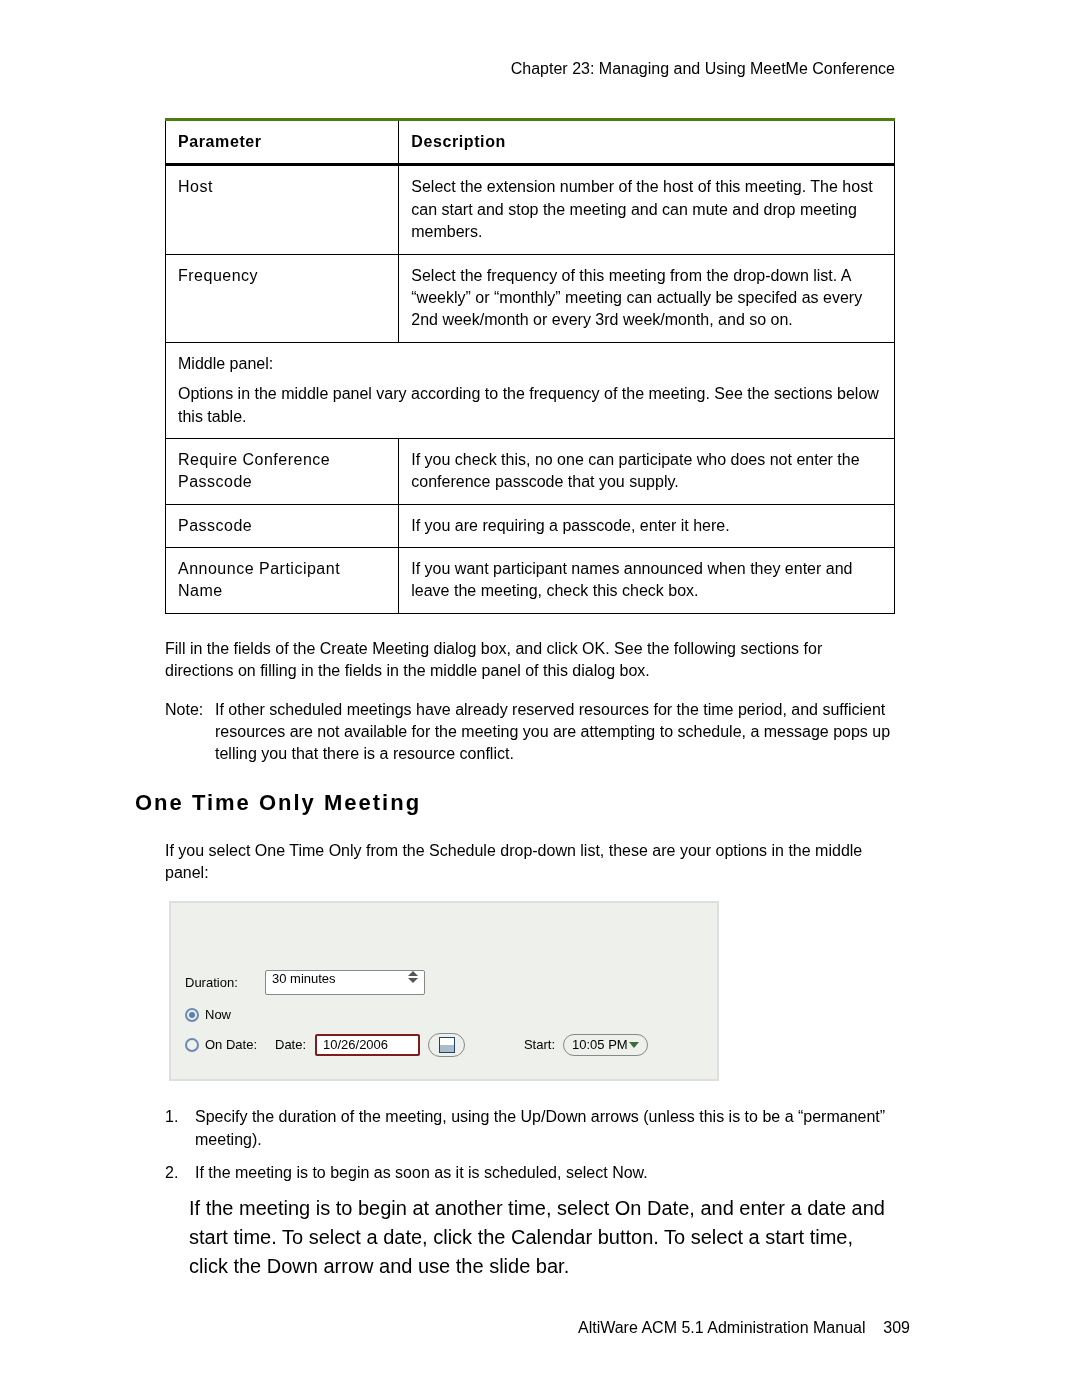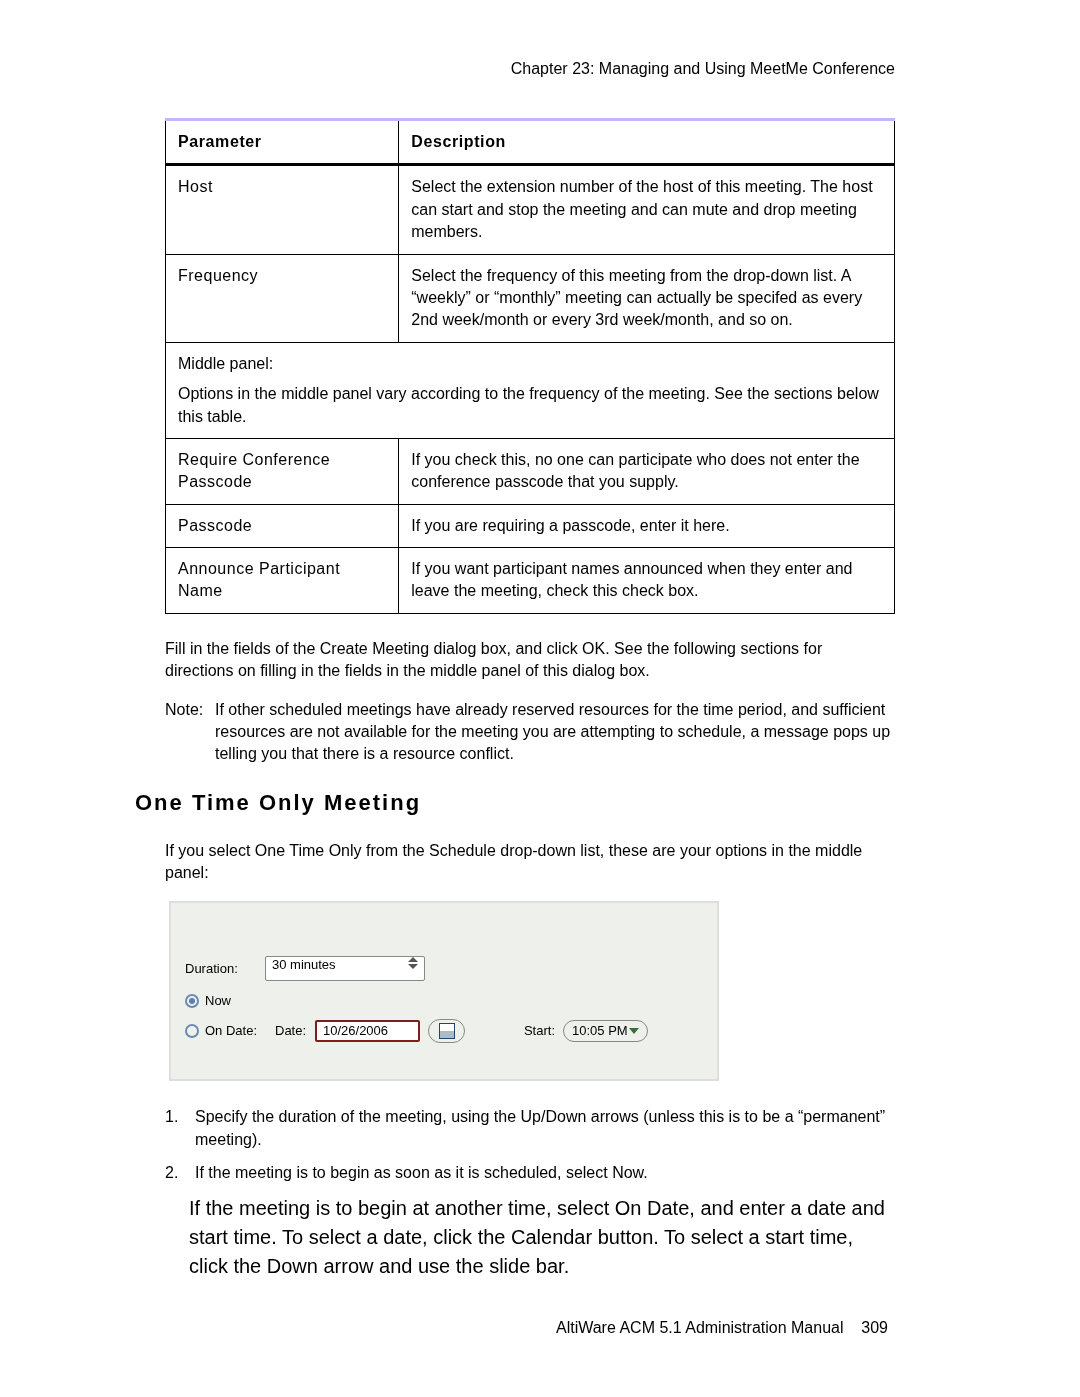--- a/index.html
+++ b/index.html
@@ -32,21 +32,21 @@
     border-right: 1px solid #000;
     padding: 10px 12px;
     text-align: left;
     vertical-align: top;
     line-height: 1.4;
   }
   .ptable thead th {
     background: #fff;
     font-weight: 600;
     letter-spacing: 0.6px;
-    border-top: 3px solid #c4b5fd;
+    border-top: 3px solid #4d7c0f;
     border-bottom: 3px solid #000;
   }
   .param-col { width: 32%; letter-spacing: 0.5px; }
   .desc-col  { width: 68%; }
   .span-cell { padding: 10px 12px; }
   .body-text {
     font-size: 16px;
     line-height: 1.4;
     margin: 24px 0 16px 0;
   }
@@ -69,21 +69,21 @@
     height: 180px;
     background: #eef0ec;
     border: 2px solid #dedede;
     margin: 16px 0 24px 4px;
     box-sizing: border-box;
     font-size: 13px;
     position: relative;
   }
   .mp-inner {
     position: absolute;
-    top: 52px;
+    top: 66px;
     left: 14px;
     right: 14px;
   }
   .mp-row {
     display: flex;
     align-items: center;
     height: 28px;
   }
   .lbl-dur { width: 80px; }
   .dur-box {
@@ -176,21 +176,21 @@
   .numitem .n { width: 30px; flex-shrink: 0; }
   .numitem .t { flex: 1; }
   .cont-text {
     font-size: 20px;
     line-height: 1.45;
     margin: 10px 0 0 24px;
   }
   .footer {
     position: absolute;
     bottom: 60px;
-    right: 192px;
+    right: 170px;
     font-size: 16px;
   }
 </style>
 </head>
 <body>
 
 <div class="page">
   <div class="chapter-header">Chapter 23:  Managing and Using MeetMe Conference</div>
 
   <table class="ptable">

